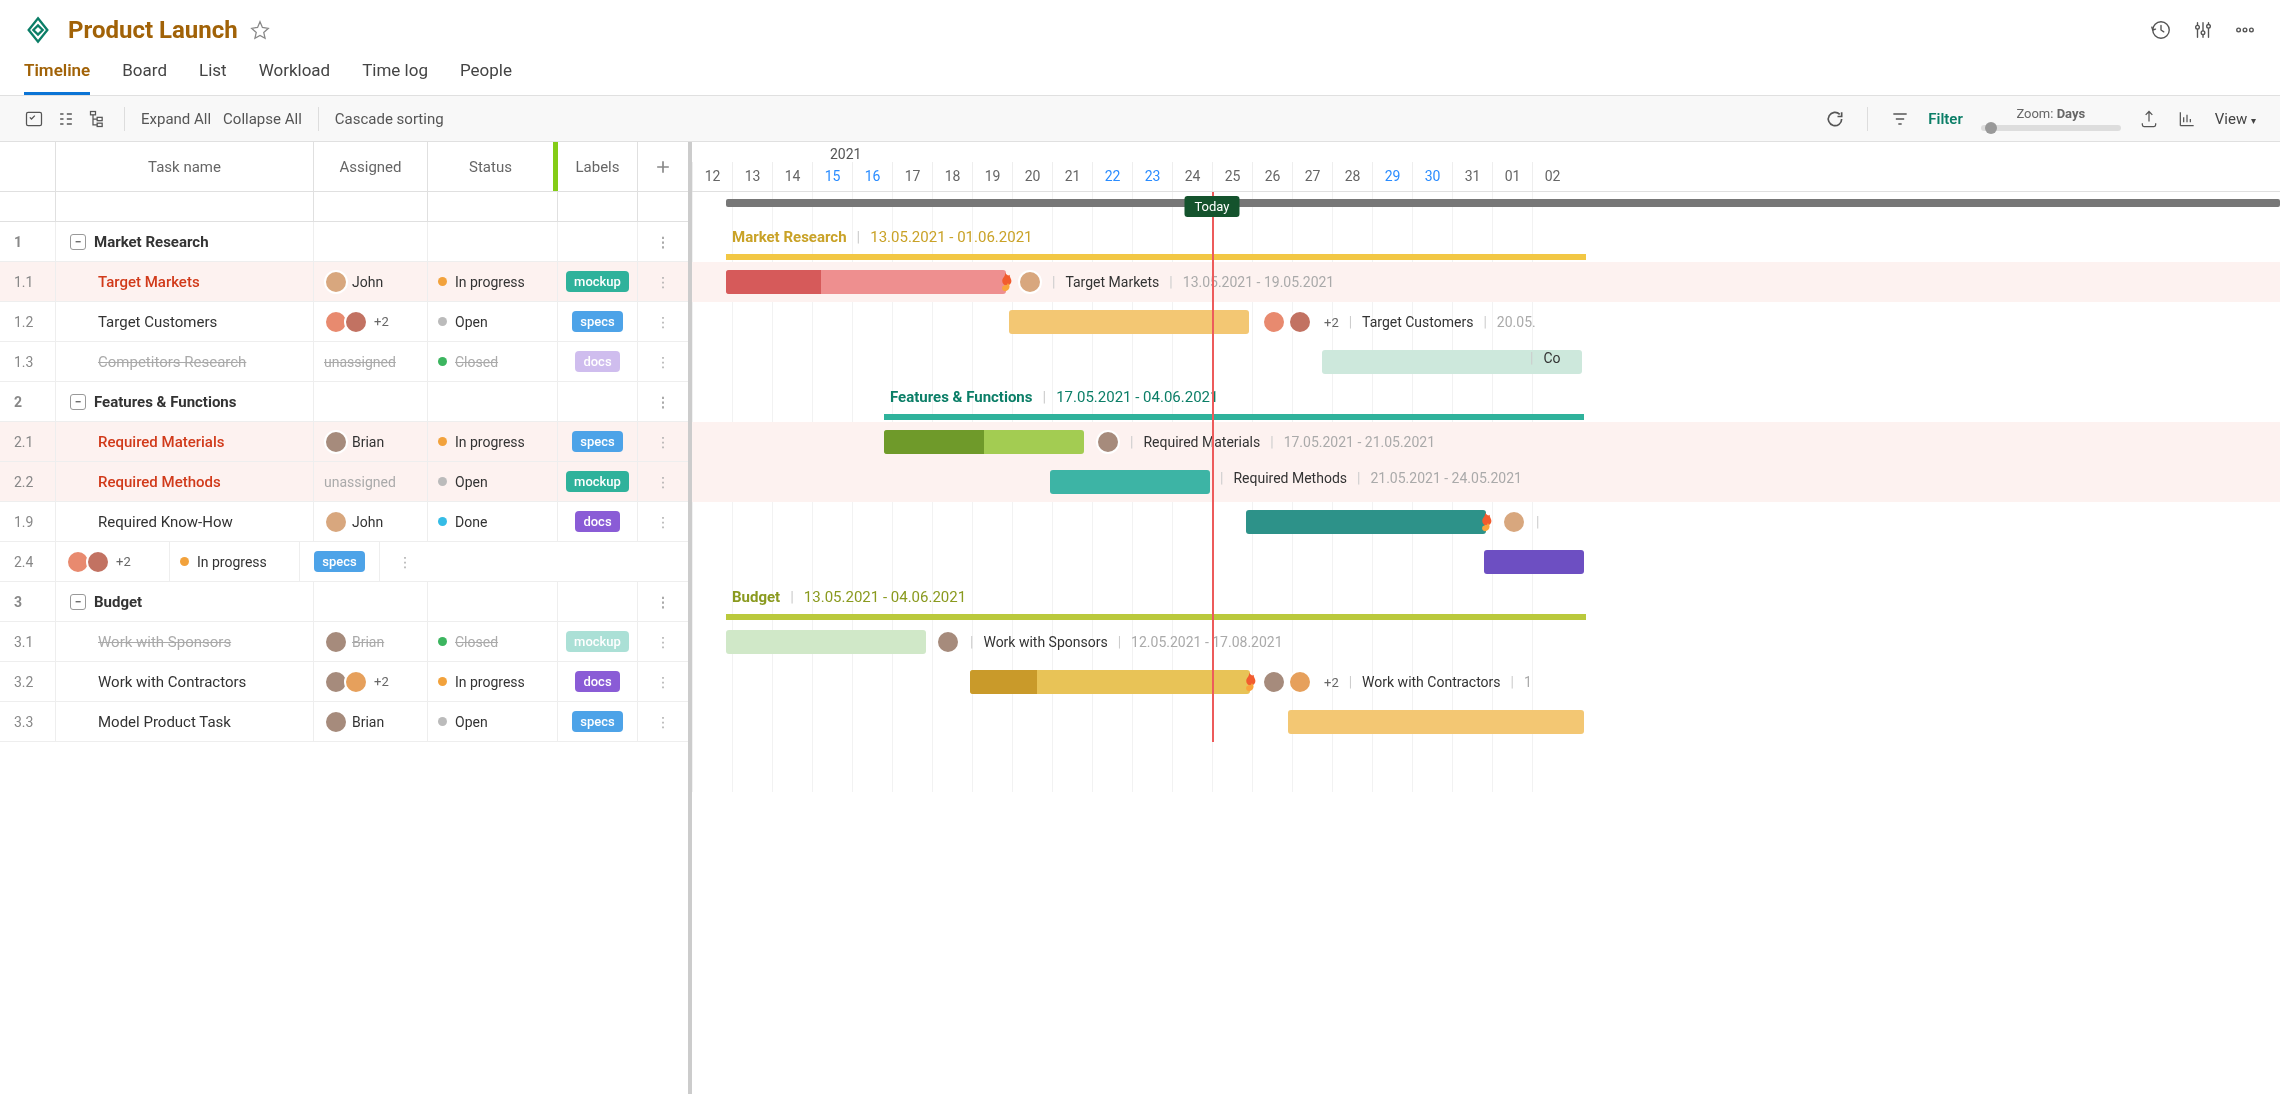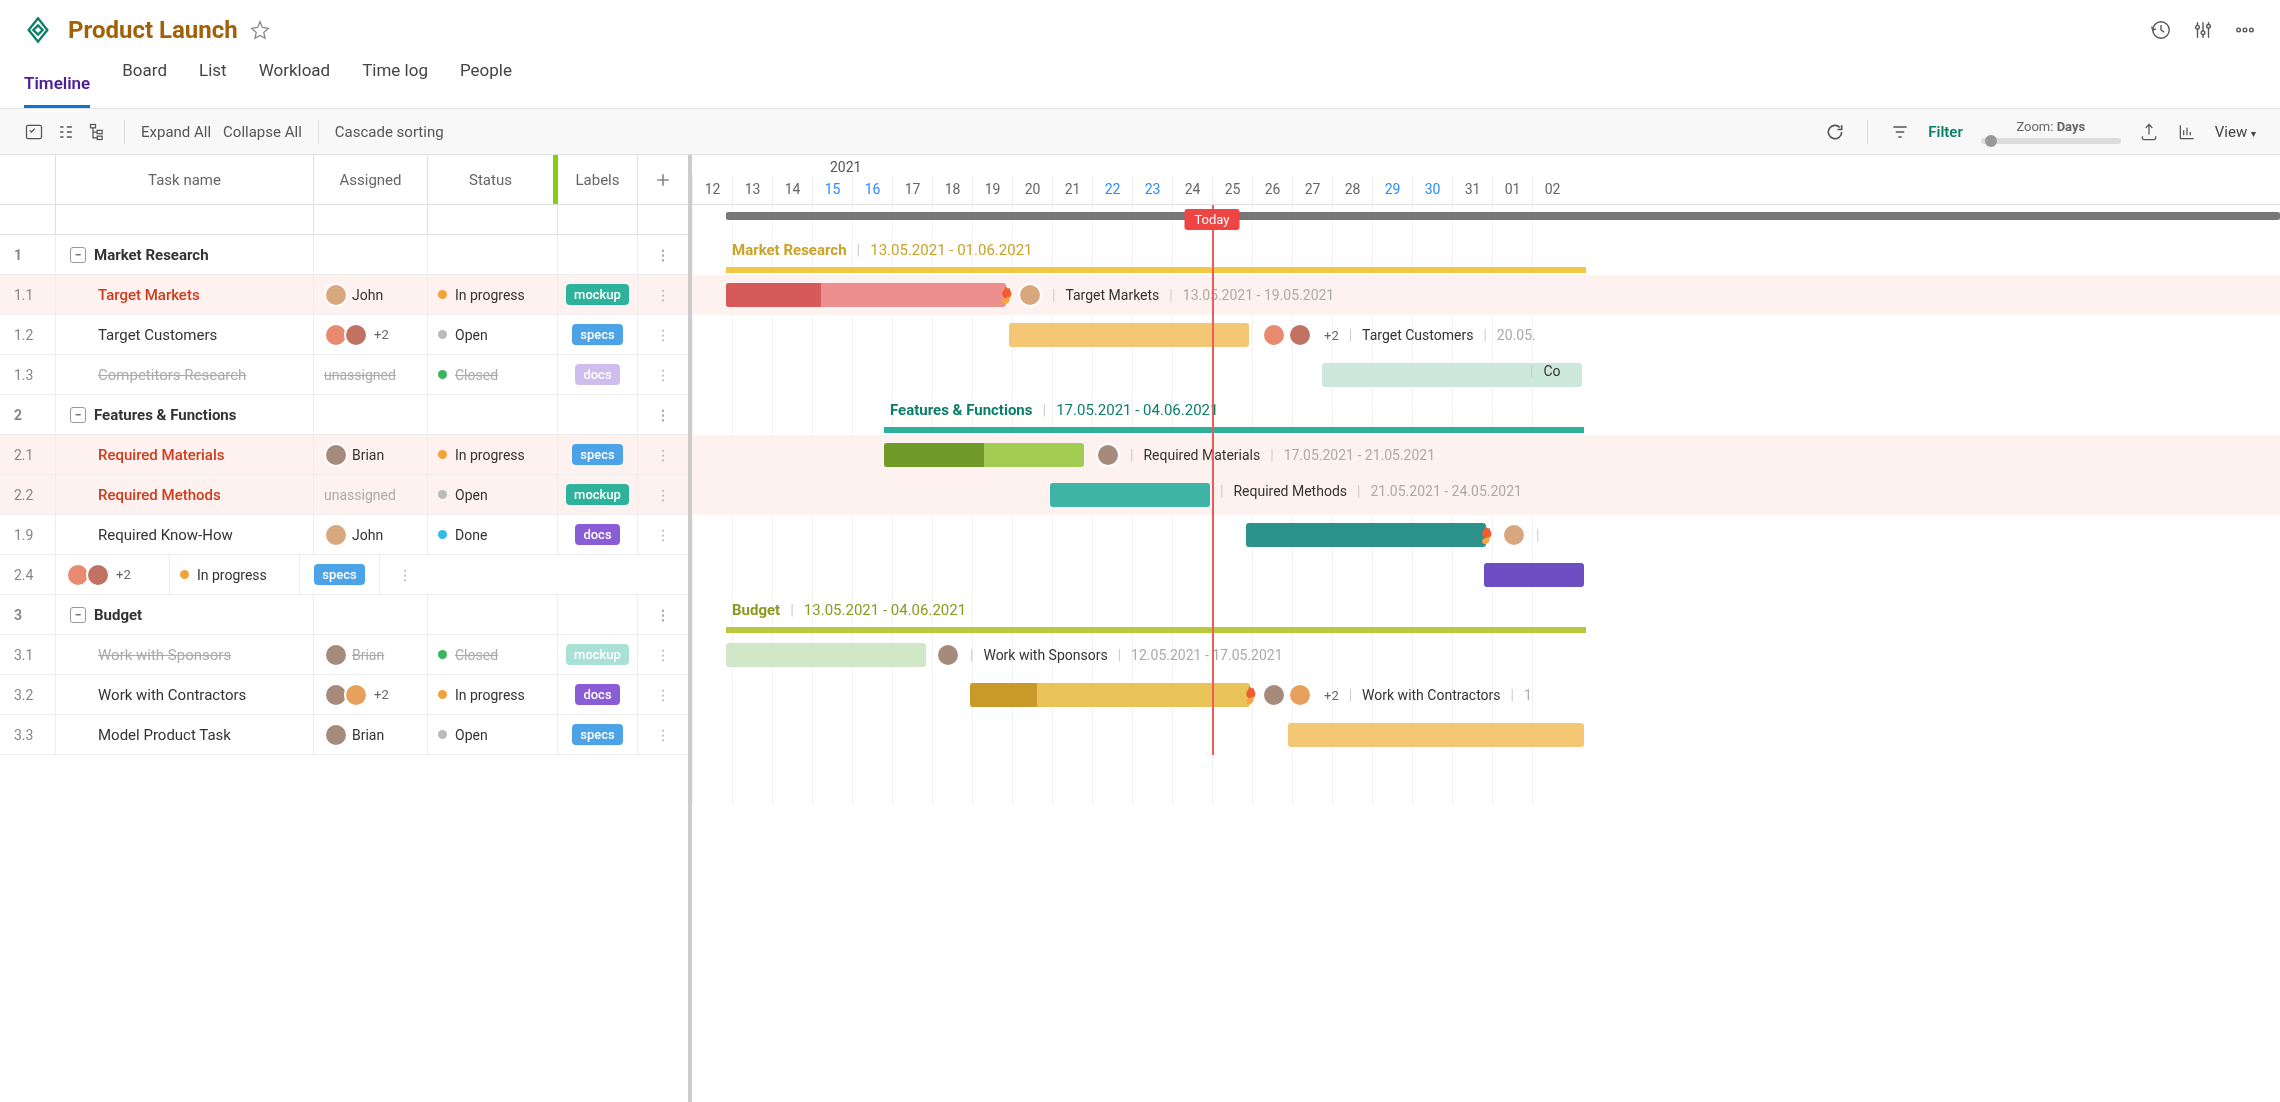--- a/index.html
+++ b/index.html
@@ -7,21 +7,21 @@
 
 .header { display: flex; align-items: center; padding: 16px 24px 8px; }
 .logo-icon { width: 28px; height: 28px; margin-right: 16px; }
 .page-title { font-size: 24px; font-weight: 700; color: #a16207; margin-right: 12px; }
 .star-icon { width: 20px; height: 20px; cursor: pointer; fill: none; stroke: #888; stroke-width: 1.5; }
 .header-right { margin-left: auto; display: flex; gap: 20px; align-items: center; }
 .header-right svg { width: 22px; height: 22px; cursor: pointer; stroke: #555; fill: none; stroke-width: 1.5; }
 
 .tabs { display: flex; gap: 32px; padding: 0 24px; border-bottom: 1px solid #e0e0e0; }
 .tab { padding: 8px 0 12px; font-size: 17px; color: #444; cursor: pointer; border-bottom: 3px solid transparent; }
-.tab.active { color: #4c1d95; border-bottom-color: #0b74d5; font-weight: 600; margin-top: 13px; }
+.tab.active { color: #a16207; border-bottom-color: #0b74d5; font-weight: 600; }
 
 .toolbar { display: flex; align-items: center; padding: 10px 24px; background: #f8f8f8; border-bottom: 1px solid #e0e0e0; gap: 12px; }
 .toolbar-icon { width: 20px; height: 20px; cursor: pointer; stroke: #555; }
 .toolbar-divider { width: 1px; height: 24px; background: #ddd; margin: 0 4px; }
 .toolbar-text { font-size: 15px; color: #555; cursor: pointer; }
 .toolbar-right { margin-left: auto; display: flex; align-items: center; gap: 18px; }
 .filter-text { color: #0b7e67; font-weight: 600; font-size: 15px; }
 .zoom-area { display: flex; flex-direction: column; align-items: center; font-size: 13px; color: #666; }
 .zoom-slider { width: 140px; height: 6px; background: #ddd; border-radius: 3px; position: relative; margin-top: 4px; }
 .zoom-thumb { position: absolute; left: 4px; top: -3px; width: 12px; height: 12px; border-radius: 50%; background: #999; }
@@ -73,21 +73,21 @@
 .gantt-days { display: flex; height: 30px; }
 .day { width: 40px; border-left: 1px solid #eee; display: flex; align-items: center; justify-content: center; font-size: 14px; color: #666; }
 .day.weekend { color: #2a8cff; }
 .gantt-body { position: relative; }
 .gantt-grid { position: absolute; inset: 0; display: flex; }
 .gantt-col { width: 40px; border-left: 1px solid #f2f2f2; height: 600px; }
 .gantt-row { height: 40px; position: relative; }
 .gantt-row.highlighted { background: #fdf2f0; }
 .gantt-spacer { height: 30px; }
 .today-line { position: absolute; top: 0; bottom: 0; width: 2px; background: #ed5b5b; left: 520px; z-index: 10; }
-.today-badge { position: absolute; top: 4px; left: 520px; transform: translateX(-50%); background: #ef4444; color: #fff; padding: 3px 10px; font-size: 13px; border-radius: 3px; z-index: 11; }
+.today-badge { position: absolute; top: 4px; left: 520px; transform: translateX(-50%); background: #14532d; color: #fff; padding: 3px 10px; font-size: 13px; border-radius: 3px; z-index: 11; }
 .timeline-scroll-bar { position: absolute; top: 7px; left: 34px; right: 0; height: 8px; background: #777; border-radius: 2px; }
 
 .group-label { position: absolute; display: flex; align-items: center; gap: 10px; font-weight: 700; font-size: 15px; top: 6px; }
 .group-bar-line { position: absolute; height: 6px; bottom: 2px; }
 .task-bar { position: absolute; height: 24px; top: 8px; border-radius: 3px; }
 .task-bar-progress { position: absolute; left: 0; top: 0; bottom: 0; border-radius: 3px 0 0 3px; }
 .task-info { position: absolute; display: flex; align-items: center; gap: 10px; top: 8px; font-size: 14px; white-space: nowrap; }
 .task-info .name { color: #333; }
 .task-info .date { color: #aaa; }
 .task-info .sep { color: #ccc; }
@@ -570,21 +570,21 @@
     </div>
     <div class="group-bar-line" style="left:34px;width:860px;background:#bac93c"></div>
           </div>
           <div class="gantt-row">
             <div class="task-bar" style="left:34px;width:200px;background:#d0e8c8"></div>
             <div class="task-info" style="left:244px">
               <span class="avatar" style="background:#a68b7c"></span>
               <span class="sep">|</span>
               <span class="name">Work with Sponsors</span>
               <span class="sep">|</span>
-              <span class="date">12.05.2021 - 17.05.2021</span>
+              <span class="date">12.05.2021 - 17.08.2021</span>
             </div>
           </div>
           <div class="gantt-row">
             <div class="task-bar" style="left:278px;width:280px;background:#e8c357">
               <div class="task-bar-progress" style="width:24%;background:#c99a2a"></div>
             </div>
             <svg class="fire-icon" style="left:546px;top:9px" viewBox="0 0 24 24">
               <path d="M12 2c1 4-3 5-3 9a5 5 0 0010 0c0-3-2-4-2-7-2 2-3 0-5-2z" fill="#f25c2e"></path>
               <path d="M12 22a5 5 0 005-5c0-2-1-3-2-4 0 2-2 3-3 2-1 2-3 1-3 3a3 3 0 003 4z" fill="#f9a43c"></path>
             </svg>

